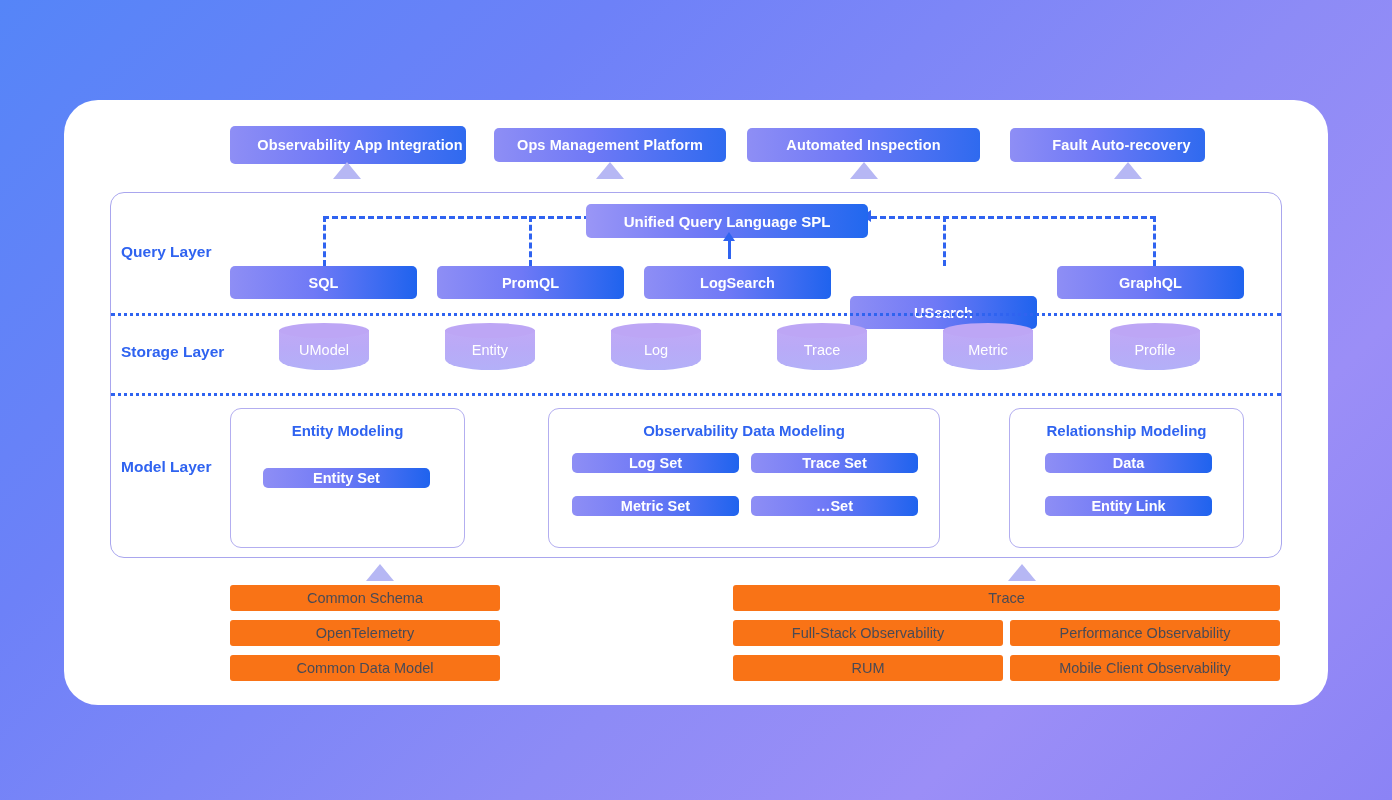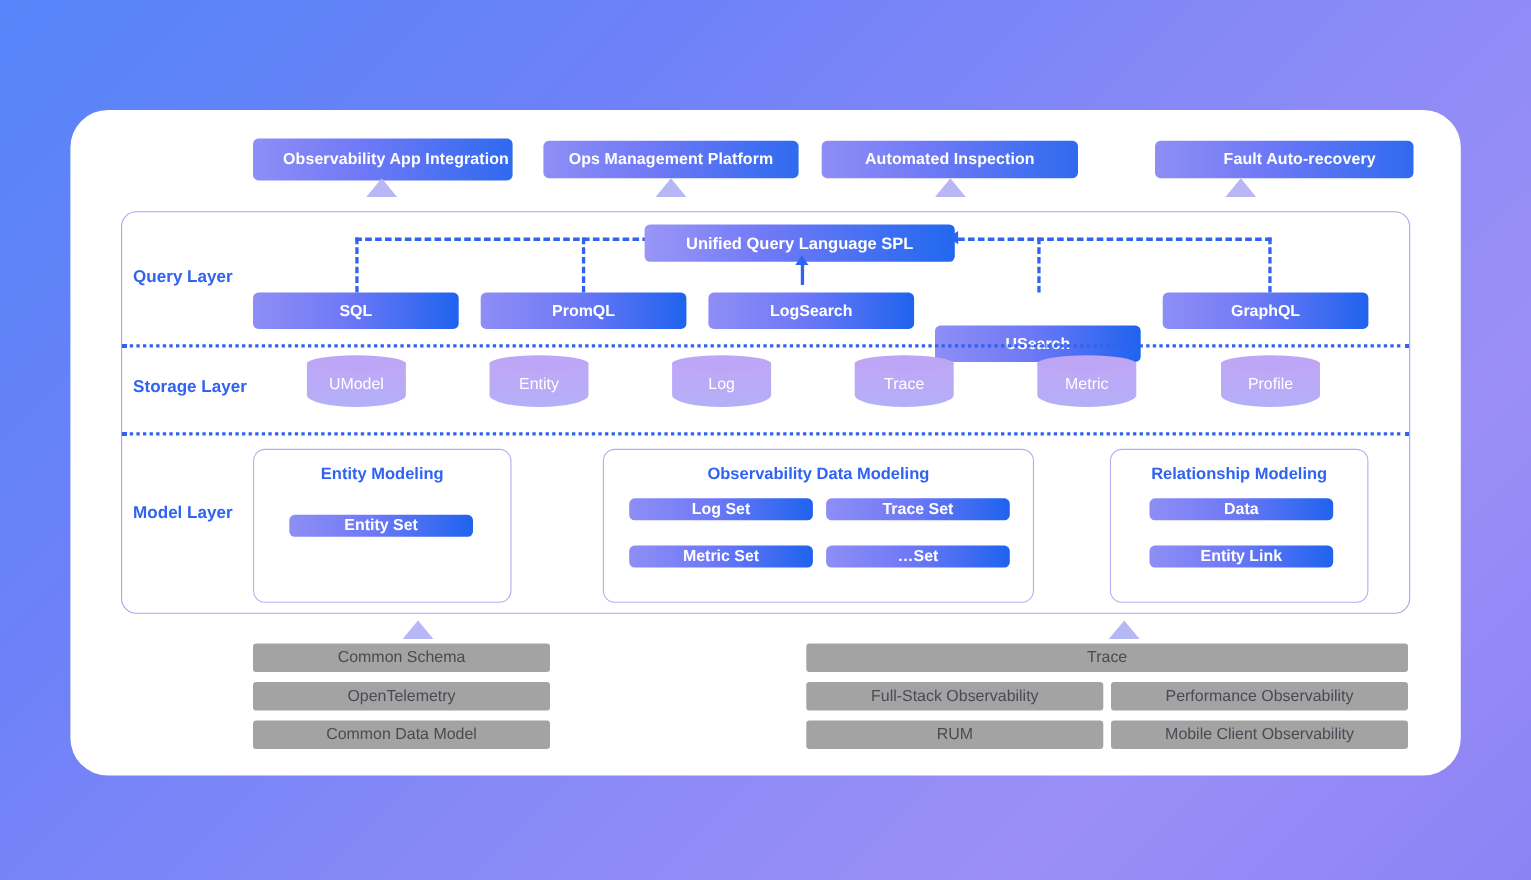--- a/index.html
+++ b/index.html
@@ -137,42 +137,42 @@
     position: absolute; height: 20px;
     border-radius: 5px;
     background: linear-gradient(90deg, #8e8ef5 0%, #6f79f6 45%, #1f63ee 100%);
     color: #fff; font-size: 14.5px; font-weight: bold;
     display: flex; align-items: center; justify-content: center;
   }
 
   
   .pill {
     position: absolute; height: 26px;
-    background: #a3a3a3;
+    background: #f97316;
     border-radius: 3px;
     color: #4a4a55; font-size: 14.5px;
     display: flex; align-items: center; justify-content: center;
   }
 </style>
 </head>
 <body>
 
 <div class="card">
 
   <div class="top-row">
     <div class="topbox two-line" style="left:166px;width:236px;">Observability App Integration</div>
     <div class="uparrow" style="left:269px;top:62px;"></div>
 
     <div class="topbox" style="left:430px;width:232px;">Ops Management Platform</div>
     <div class="uparrow" style="left:532px;top:62px;"></div>
 
     <div class="topbox" style="left:683px;width:233px;">Automated Inspection</div>
     <div class="uparrow" style="left:786px;top:62px;"></div>
 
-    <div class="topbox" style="left:986px;width:235px;padding-left:28px;">Fault Auto-recovery</div>
+    <div class="topbox" style="left:946px;width:195px;padding-left:28px;">Fault Auto-recovery</div>
     <div class="uparrow" style="left:1050px;top:62px;"></div>
   </div>
 
   <div class="layers">
 
     <div class="layer-label" style="top:50px;">Query Layer</div>
 
     <div class="dash-v" style="left:212px;top:23px;height:50px;"></div>
     <div class="dash-h" style="left:212px;top:23px;width:312px;"></div>
     <div class="dash-v" style="left:418px;top:23px;height:50px;"></div>

